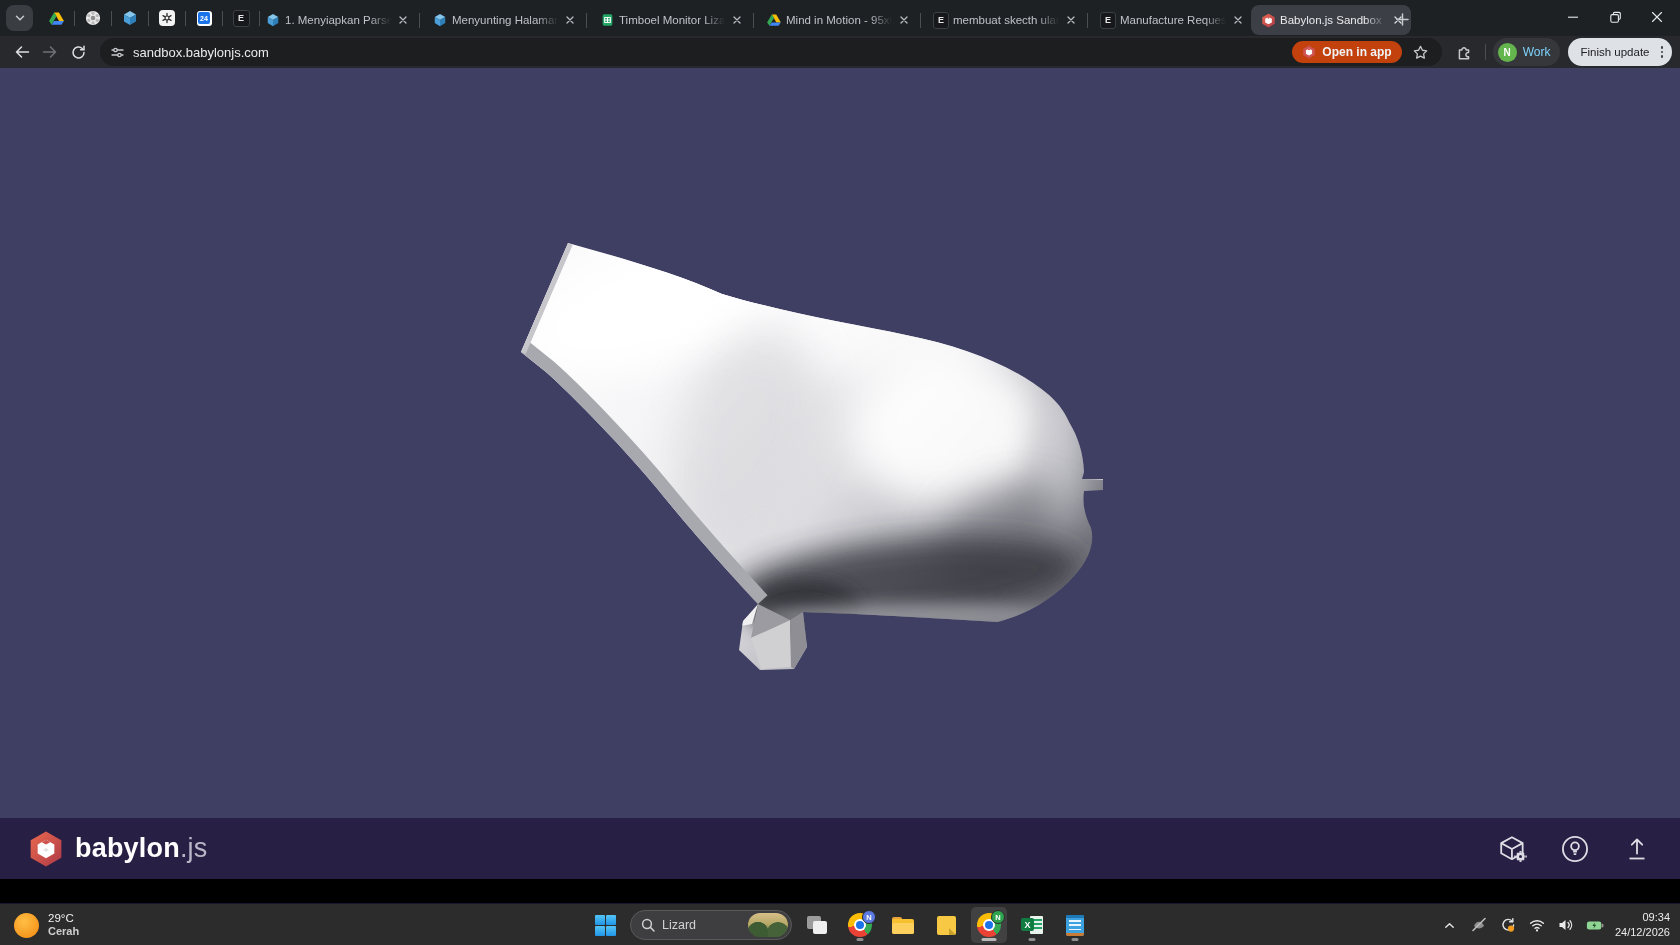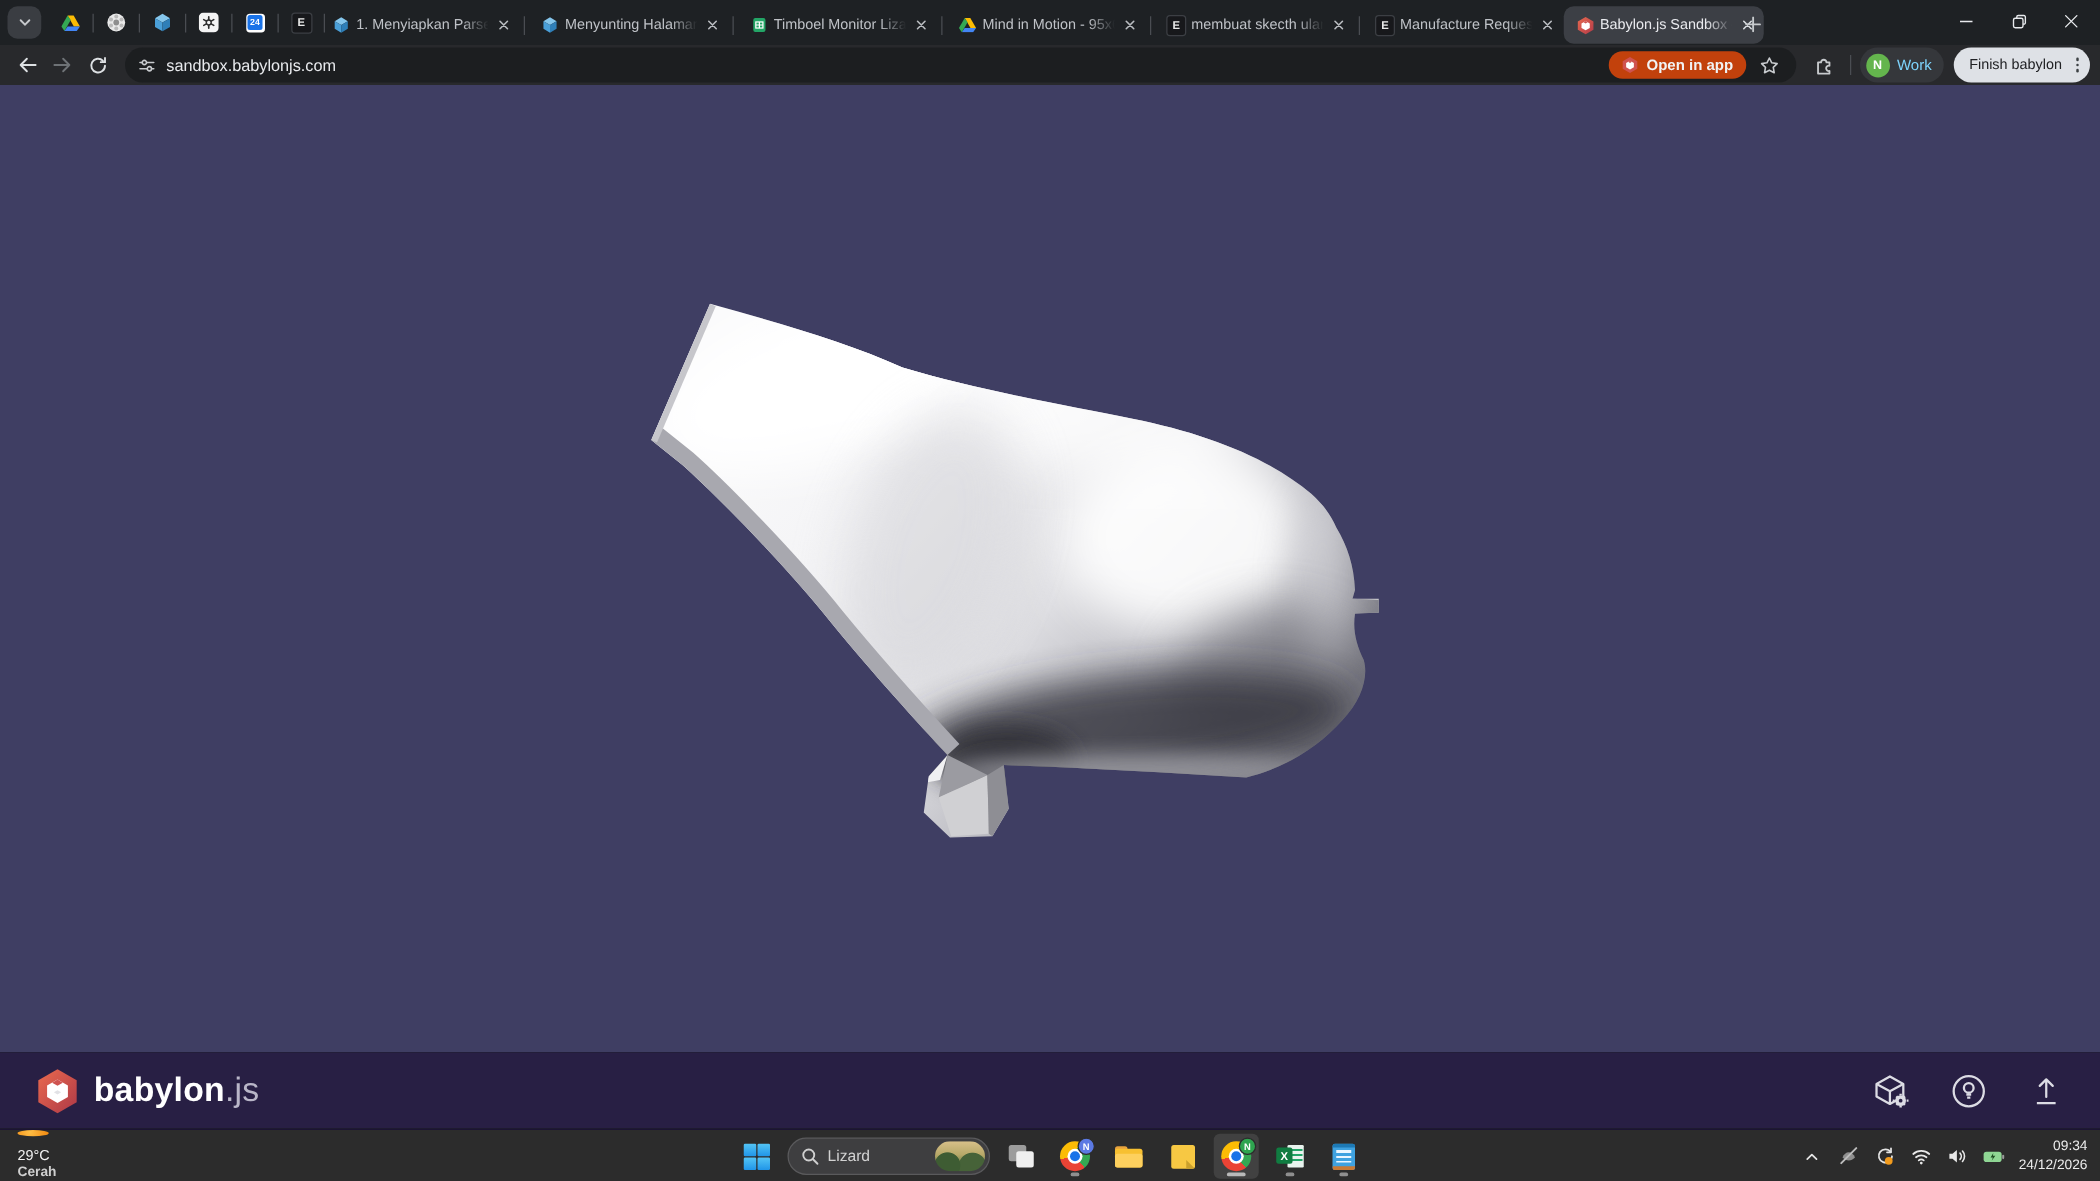--- a/index.html
+++ b/index.html
@@ -42,30 +42,30 @@
   .profile-name{color:#7dd3fc;font-size:12px;}
   .chip-update{height:28px;border-radius:14px;background:#dee1e6;color:#202124;font-size:11.5px;display:flex;align-items:center;gap:8px;padding:0 6px 0 12px;margin-left:8px;flex:none;}
   .kebab{display:flex;flex-direction:column;gap:2px;padding:0 3px;}
   .kebab i{width:2.5px;height:2.5px;border-radius:50%;background:#3c4043;display:block;}
 
   
   .viewport{position:absolute;top:68px;left:0;right:0;height:774px;background:#3f3e63;}
   .viewport svg{display:block;}
 
   
-  .footer{position:absolute;top:842px;left:0;right:0;height:61px;background:#281f44;display:flex;align-items:center;padding:0 28px;box-sizing:border-box;}
+  .footer{position:absolute;top:818px;left:0;right:0;height:61px;background:#281f44;display:flex;align-items:center;padding:0 28px;box-sizing:border-box;}
   .brand{display:flex;align-items:center;gap:11px;}
   .brand-text{font-size:27px;color:#ffffff;font-weight:bold;letter-spacing:.2px;}
   .brand-text .suffix{color:#b9b6c8;font-weight:normal;}
   .footer-icons{margin-left:auto;display:flex;align-items:center;gap:32px;}
   .ficon{width:30px;height:30px;display:flex;align-items:center;justify-content:center;}
 
   
   .taskbar{position:absolute;top:903px;left:0;right:0;height:42px;background:#2c2c2c;border-top:1px solid #1b1433;box-sizing:border-box;}
-  .weather{position:absolute;left:14px;top:0;height:42px;display:flex;gap:9px;flex-direction:column;}
+  .weather{position:absolute;left:14px;top:0;height:42px;display:flex;align-items:center;gap:9px;}
   .sun{width:25px;height:25px;border-radius:50%;background:radial-gradient(circle at 40% 35%,#ffbe45,#f2880e);}
   .wx-temp{font-size:11.5px;color:#f2f2f2;line-height:1.25;}
   .wx-cond{font-size:11px;color:#cfcfcf;line-height:1.25;font-weight:bold;}
   .tb-center{position:absolute;left:50%;top:0;transform:translateX(-50%);height:42px;display:flex;align-items:center;gap:7px;}
   .tb-item{width:36px;height:36px;border-radius:5px;display:flex;align-items:center;justify-content:center;position:relative;flex:none;}
   .tb-item.active-app{background:#414141;}
   .run-dash{position:absolute;bottom:2px;left:50%;transform:translateX(-50%);width:7px;height:3px;border-radius:2px;background:#8f8f8f;}
   .tb-item.active-app .run-dash{width:15px;background:#b9b9b9;}
   .searchpill{width:162px;height:30px;border-radius:16px;background:#3e3e40;border:1px solid #5a5a5c;display:flex;align-items:center;padding:0 3px 0 10px;box-sizing:border-box;gap:7px;flex:none;}
   .searchpill .stext{flex:1;color:#d2d2d2;font-size:12.5px;}
@@ -352,21 +352,21 @@
       <svg width="16" height="16" viewBox="0 0 14 14">
           <path d="M3 5.2h2.1a1.9 1.9 0 1 1 3.8 0H11v2.3a1.9 1.9 0 1 0 0 3.7V13H3z" fill="none" stroke="#c7cacd" stroke-width="1.3" stroke-linejoin="round"></path>
         </svg>
     </div>
     <span class="tbsep"></span>
     <div class="chip-profile">
       <span class="avatar">N</span>
       <span class="profile-name">Work</span>
     </div>
     <div class="chip-update">
-      <span>Finish babylon</span>
+      <span>Finish update</span>
       <span class="kebab">
           <i></i>
           <i></i>
           <i></i>
         </span>
     </div>
   </div>
 
   <div class="viewport">
     <svg width="1680" height="774" viewBox="0 0 1680 774">

